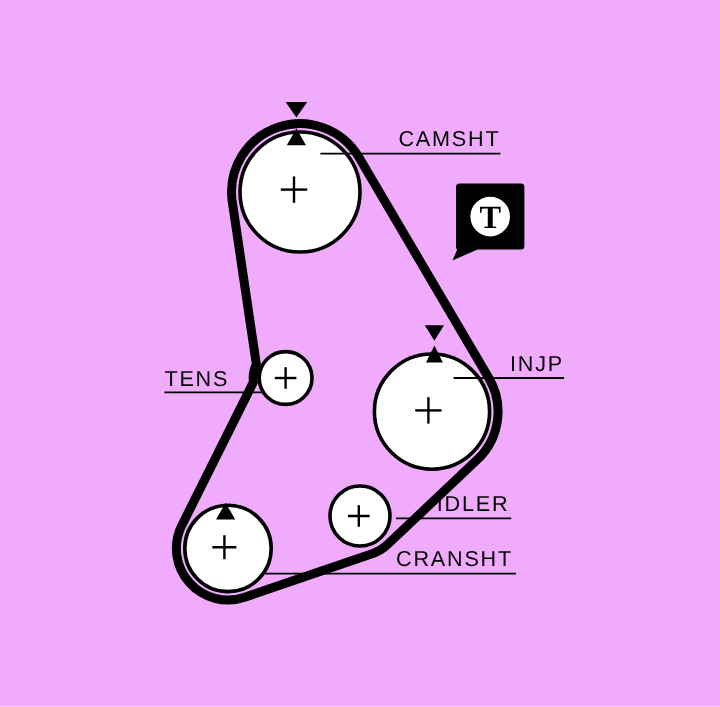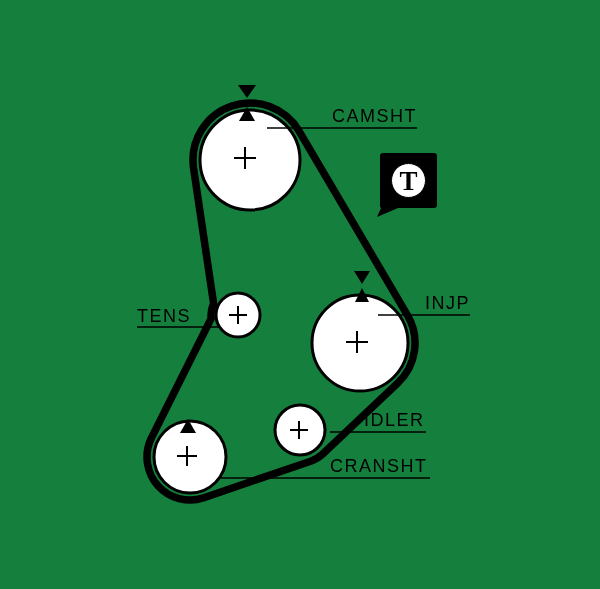--- a/index.html
+++ b/index.html
@@ -4,21 +4,21 @@
 <style>
   html, body {
     margin: 0;
     padding: 0;
     background: #ffffff;
   }
   .stage {
     position: relative;
     width: 600px;
     height: 589px;
-    background: #15803d;
+    background: #f0abfc;
     font-family: "Liberation Sans", sans-serif;
     overflow: hidden;
     text-align: center;
   }
   svg { display: block; }
   .belt {
     fill: none;
     stroke: #000000;
     stroke-width: 7.5;
     stroke-linejoin: round;

